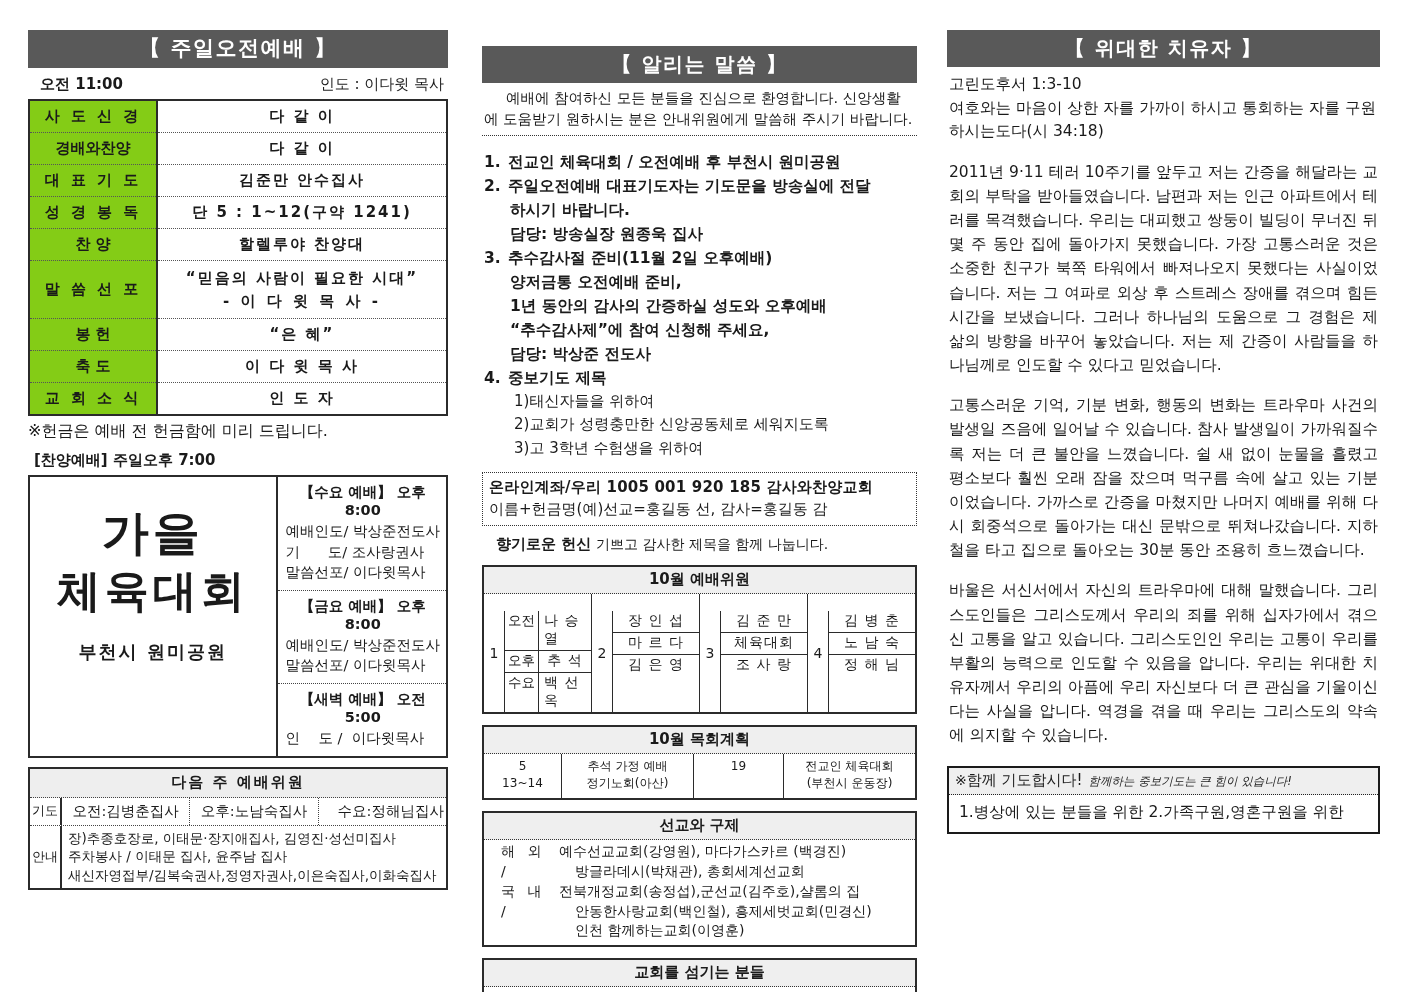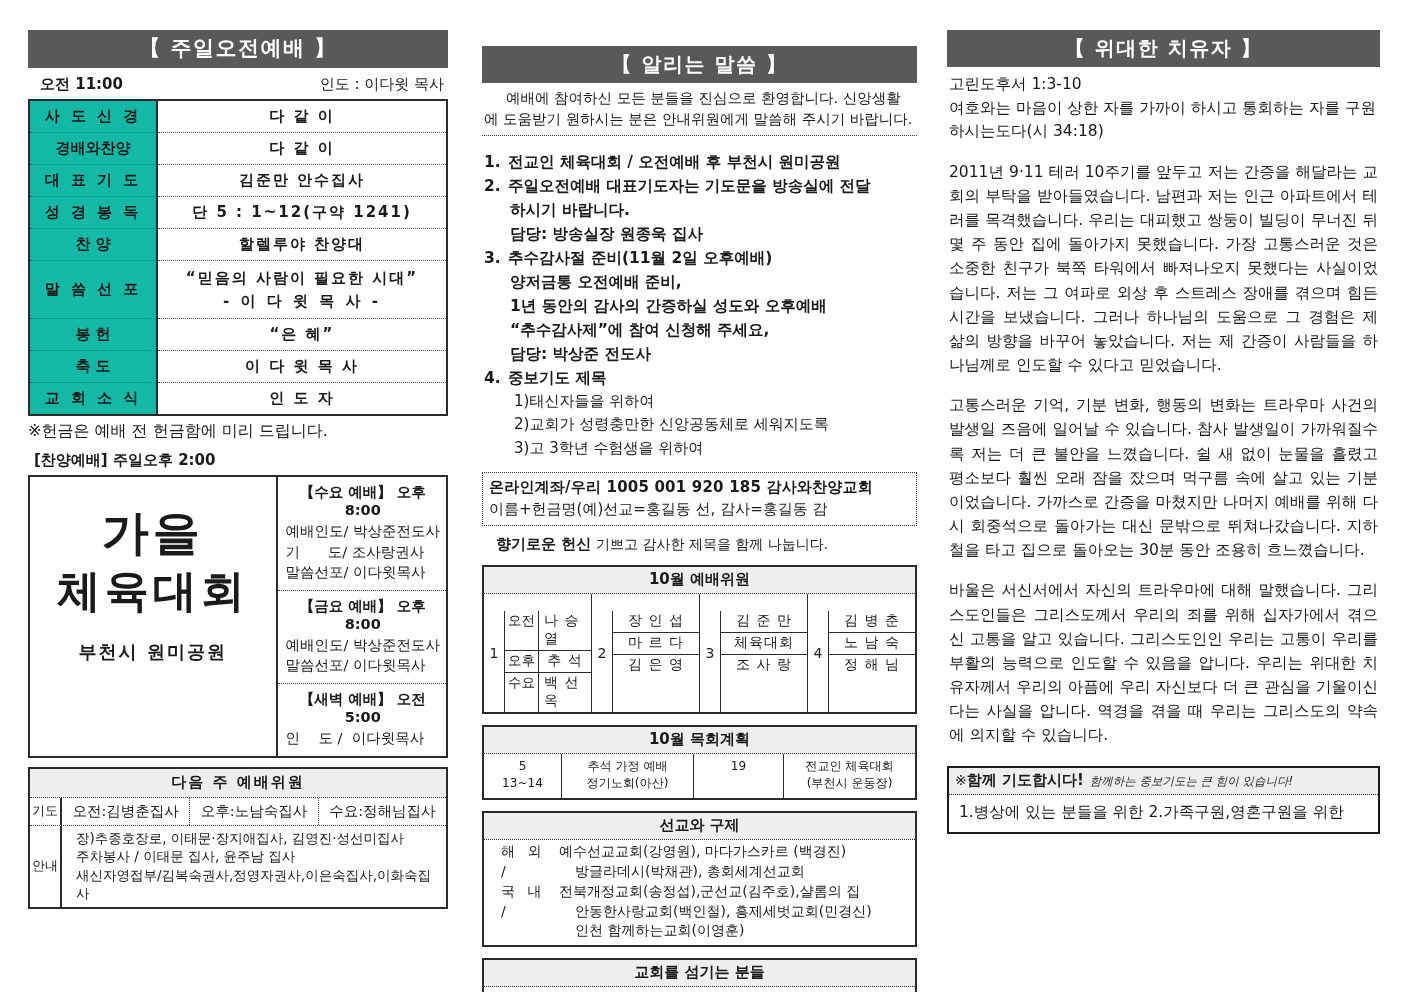--- a/index.html
+++ b/index.html
@@ -51,21 +51,21 @@
     border-bottom: 1px dotted #555;
     padding: 6px 2px;
     text-align: center;
     font-size: 15px;
     vertical-align: middle;
   }
   table.order tr:first-child td { border-top: none; }
   table.order tr:last-child td { border-bottom: none; }
   table.order td.lbl {
     width: 128px;
-    background: #14b8a6;
+    background: #84cc16;
     font-weight: bold;
     border-right: 2px solid #2b2b2b;
     letter-spacing: 3px;
     padding-left: 6px; padding-right: 6px;
   }
   table.order td.lbl.spread { letter-spacing: 0; }
   table.order td.val { font-weight: bold; letter-spacing: 2px; }
   table.order td.val .sub { display:block; font-weight: bold; letter-spacing: 3px; }
   table.order td.val.tall { line-height: 1.5; text-align: center; }
   .order-note { font-size: 16px; padding: 5px 2px 0 0; }
@@ -113,22 +113,22 @@
     display: flex; align-items: center; justify-content: center;
     font-size: 13px; font-weight: normal; line-height: 1.05;
     text-align: center;
   }
   .nw-side span { display: block; }
   .nw-cells { flex: 1; display: flex; }
   .nw-cell {
     flex: 1; text-align: center; font-size: 14.5px;
     padding: 4px 2px; border-right: 1px dotted #444;
   }
-  .nw-cell:last-child { border-right: none; }
-  .nw-free { flex: 1; padding: 3px 4px 4px 14px; font-size: 13.5px; line-height: 1.38; }
+  .nw-cell:last-child { border-right: none; text-align: right; }
+  .nw-free { flex: 1; padding: 3px 4px 4px 6px; font-size: 13.5px; line-height: 1.38; }
 
   
   .welcome {
     font-size: 14.5px; line-height: 1.45;
     padding: 5px 2px 5px 2px; text-indent: 22px;
     border-bottom: 1px dotted #333;
   }
   .notices { padding: 14px 0 0 2px; }
   .nitem { display: flex; font-size: 15.5px; font-weight: bold; line-height: 1.55; }
   .nnum { width: 24px; flex: none; }
@@ -206,21 +206,21 @@
   .body-p {
     font-size: 15.5px; line-height: 1.56; text-align: justify;
     padding: 16px 2px 0 2px;
   }
   .pray-box { border: 2px solid #1a1a1a; margin-top: 18px; }
   .pray-head {
     background: #efefef; padding: 3px 6px 4px 6px;
     border-bottom: 1px dotted #222;
     font-size: 14px;
   }
-  .pray-head b { font-weight: bold; font-size: 15px; }
+  .pray-head b { font-weight: normal; font-size: 15px; }
   .pray-head i { font-style: italic; font-size: 11.5px; padding-left: 6px; }
   .pray-list { padding: 7px 6px 9px 10px; font-size: 15.5px; }
 </style>
 </head>
 <body>
 
 <div class="page">
 
   <div class="col col1">
 
@@ -270,21 +270,21 @@
       </tr>
       <tr>
         <td class="lbl">교 회 소 식</td>
         <td class="val">인   도   자</td>
       </tr>
     </tbody>
       </table>
 
     <div class="order-note">※헌금은 예배 전 헌금함에 미리 드립니다.</div>
 
-    <div class="praise-title">[찬양예배] 주일오후 2:00</div>
+    <div class="praise-title">[찬양예배] 주일오후 7:00</div>
 
     <div class="praise-box">
       <div class="praise-left">
         <div class="big1">가을</div>
         <div class="big2">체육대회</div>
         <div class="place">부천시 원미공원</div>
       </div>
       <div class="praise-right">
 
         <div class="wblock">

